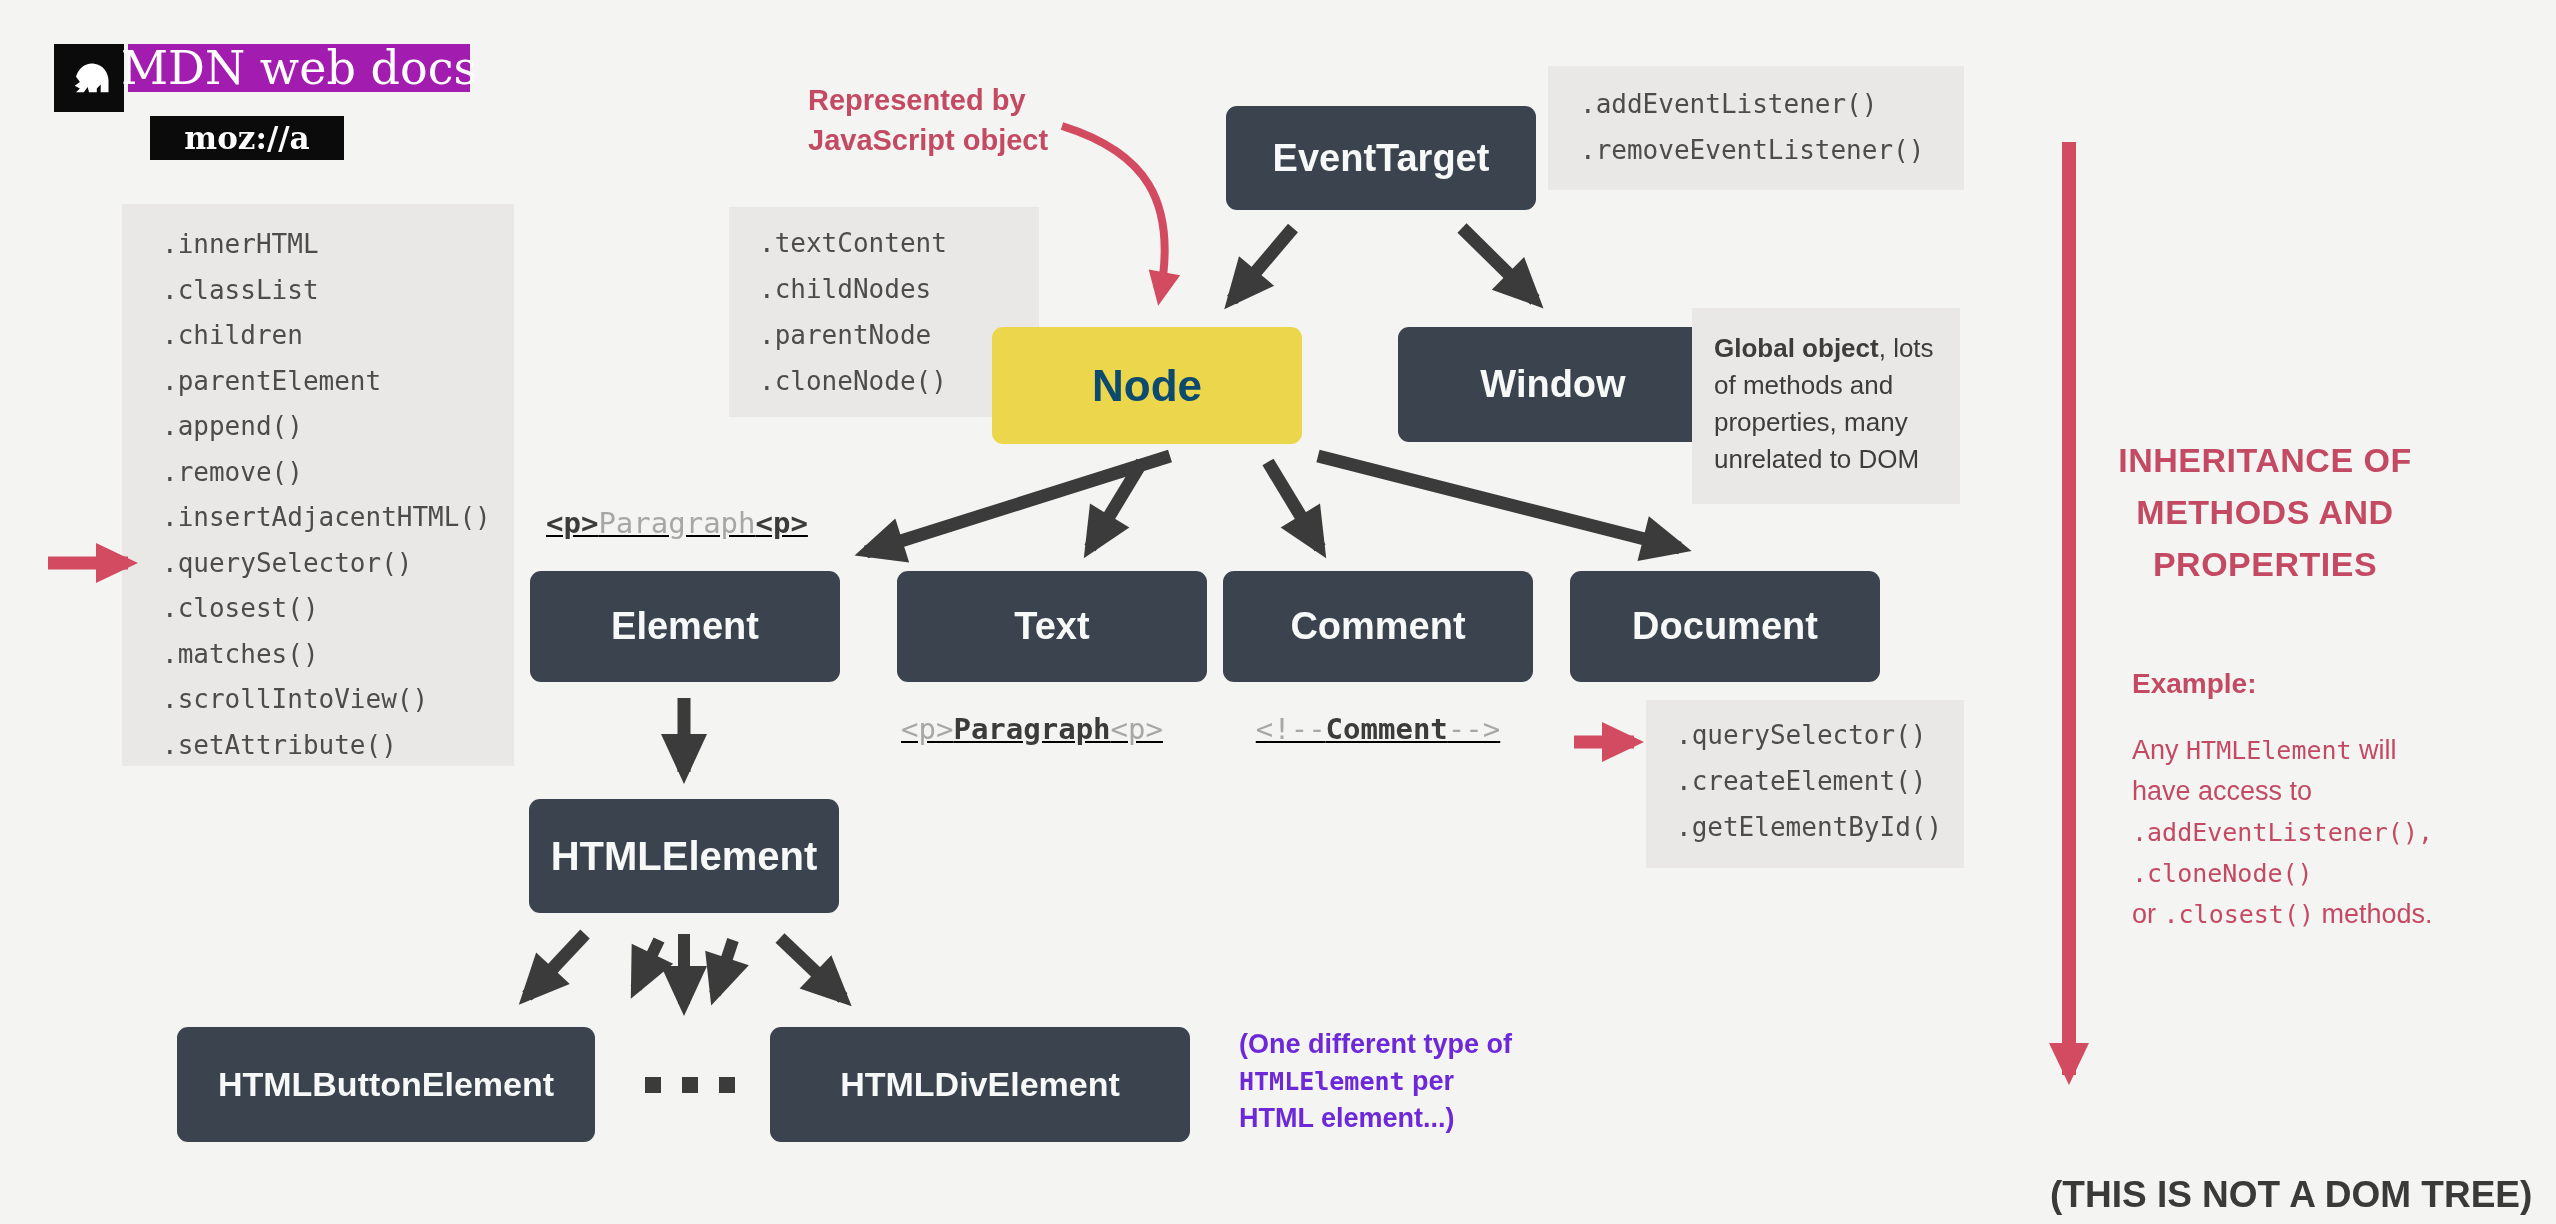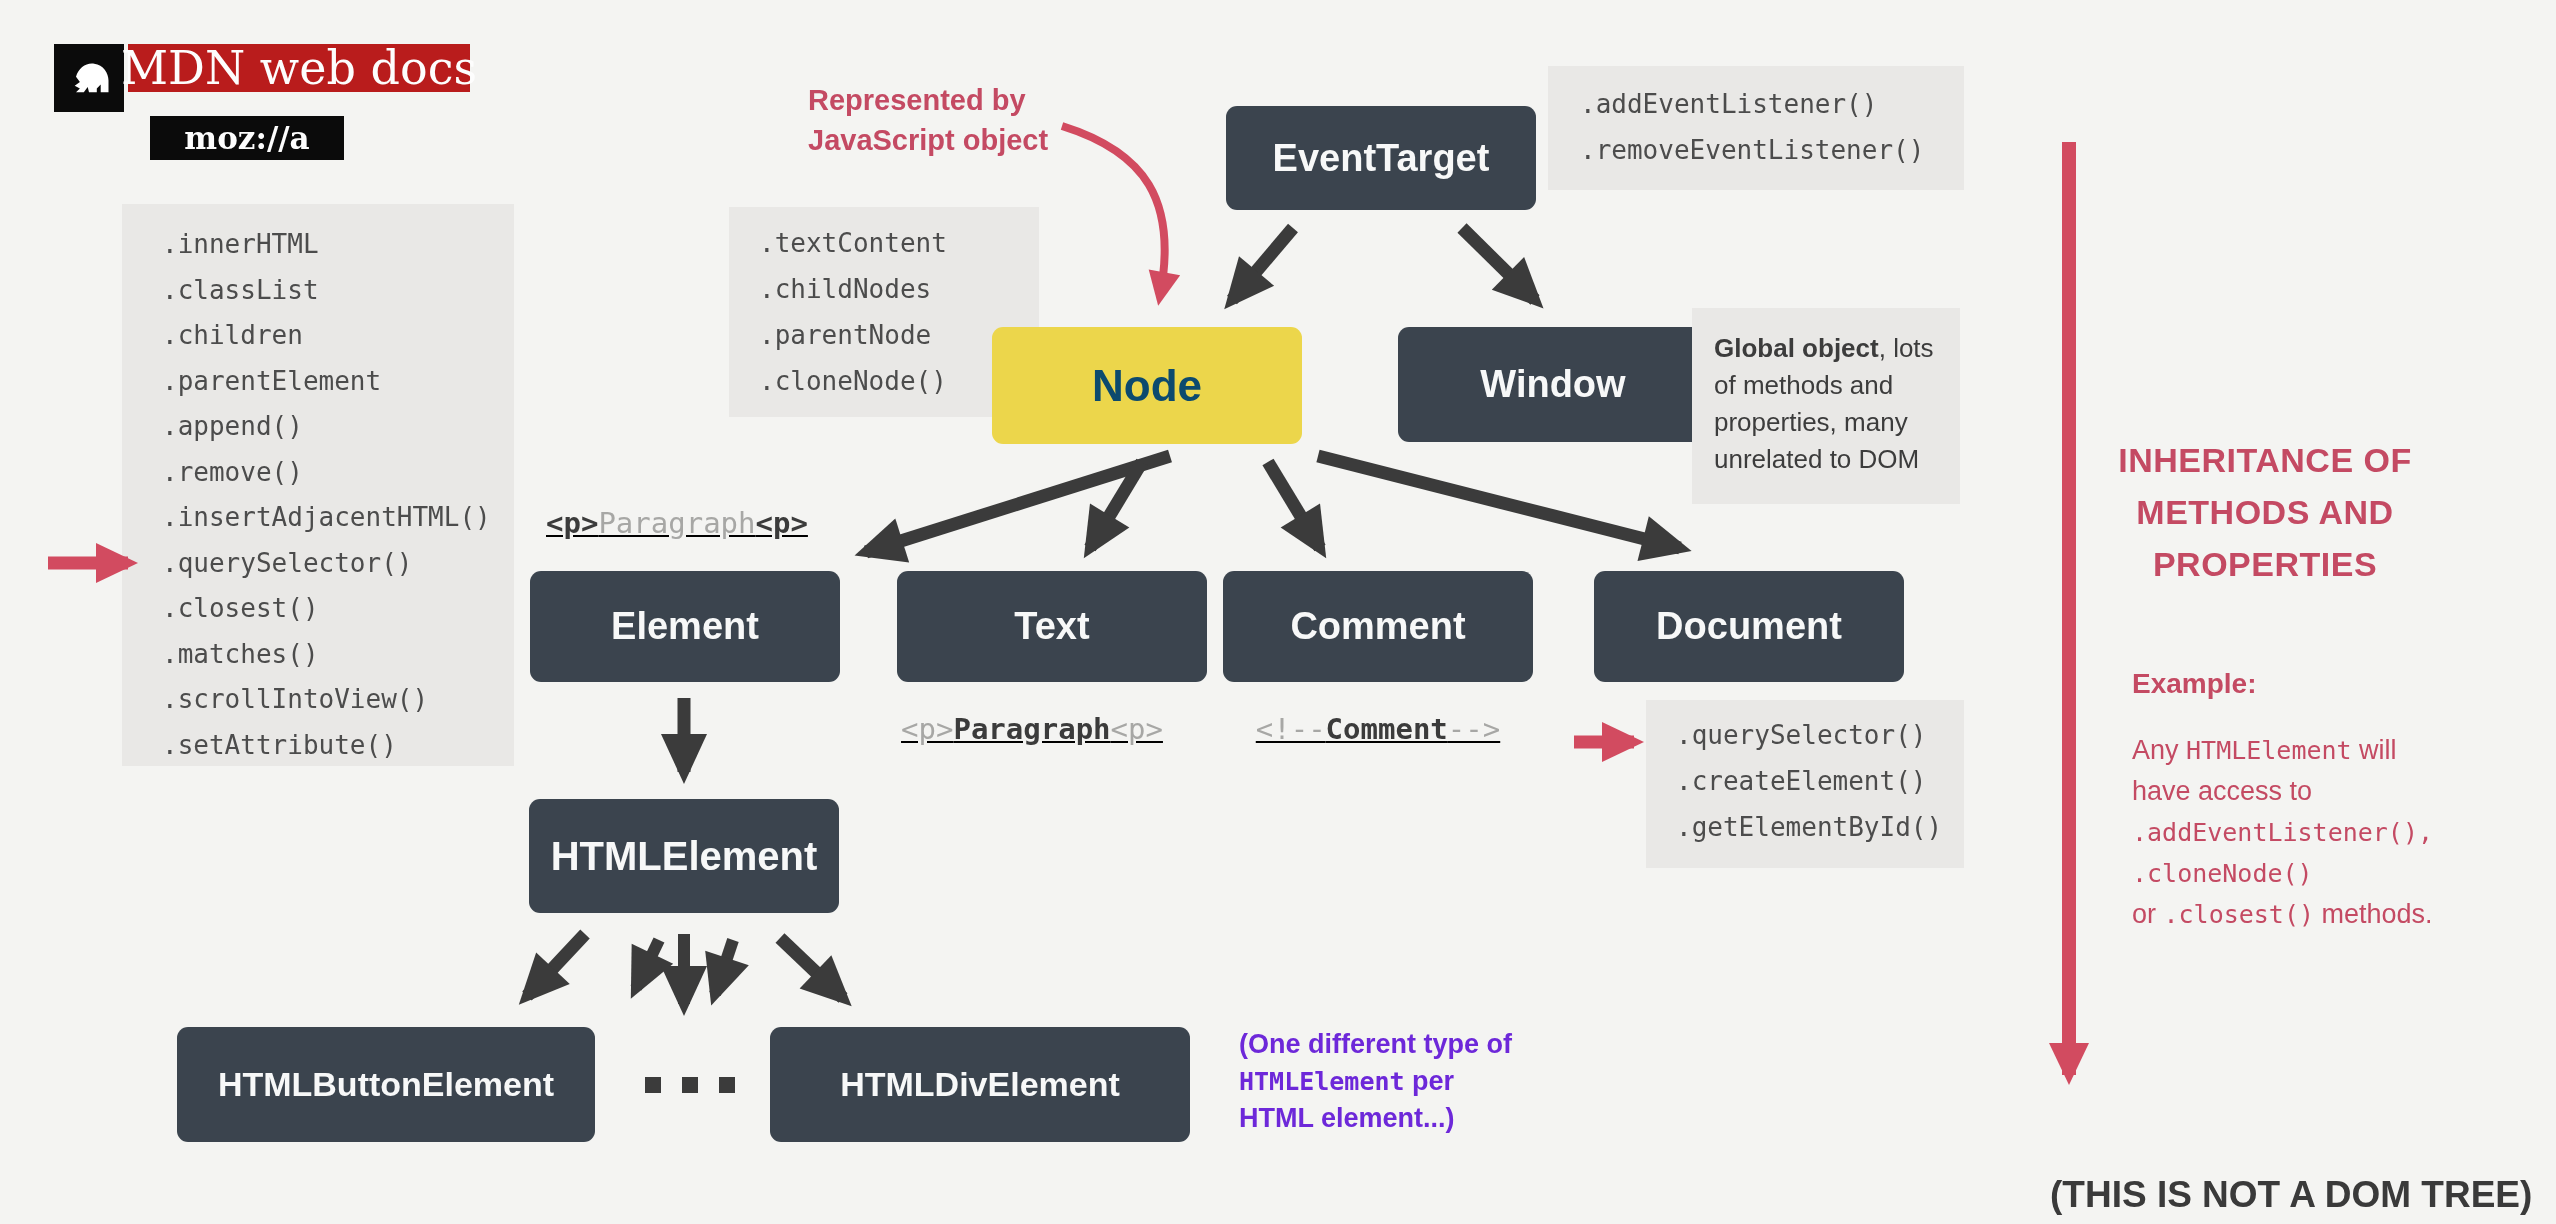--- a/index.html
+++ b/index.html
@@ -1,42 +1,42 @@
 <!DOCTYPE html>
 <html><head>
 <meta charset="utf-8">
 <style>
   html,body{margin:0;padding:0;background:#e9e9e9;}
   #canvas{position:relative;width:2556px;height:1224px;background:#f4f4f2;overflow:hidden;
           font-family:"Liberation Sans",sans-serif;}
   .abs{position:absolute;}
   
   .logo-icon{left:54px;top:44px;width:70px;height:68px;background:#0b0b0b;display:flex;align-items:center;justify-content:center;}
-  .logo-title{left:128px;top:44px;width:342px;height:48px;background:#b91c1c;color:#fdfdfd;
+  .logo-title{left:128px;top:44px;width:342px;height:48px;background:#a21caf;color:#fdfdfd;
               font-family:"DejaVu Serif",serif;font-size:46px;display:flex;align-items:center;justify-content:center;white-space:nowrap;}
   .logo-moz{left:150px;top:116px;width:194px;height:44px;background:#0b0b0b;color:#fdfdfd;
             font-family:"DejaVu Serif",serif;font-weight:700;font-size:31px;display:flex;align-items:center;justify-content:center;}
   
   .panel{background:#e9e8e6;color:#4c4c4c;font-family:"DejaVu Sans Mono",monospace;font-size:26px;}
   .panel .code-item{height:46px;line-height:46px;white-space:pre;}
   .panel-element-props{left:122px;top:204px;width:392px;height:562px;padding:18px 0 0 40px;box-sizing:border-box;}
   .panel-element-props .code-item{height:45.5px;line-height:45.5px;}
   .panel-node-props{left:729px;top:207px;width:310px;height:210px;padding:13px 0 0 30px;box-sizing:border-box;}
   .panel-et-methods{left:1548px;top:66px;width:416px;height:124px;padding:15px 0 0 32px;box-sizing:border-box;}
   .panel-doc-methods{left:1646px;top:700px;width:318px;height:168px;padding:12px 0 0 30px;box-sizing:border-box;}
   
   .nbox{background:#3b444e;color:#f7f8f8;display:flex;align-items:center;justify-content:center;
         font-weight:700;font-size:38px;white-space:nowrap;border-radius:11px;}
   .box-event-target{left:1226px;top:106px;width:310px;height:104px;}
   .box-node{left:992px;top:327px;width:310px;height:117px;background:#ecd64b;color:#0c4a6e;font-size:44px;}
   .box-window{left:1398px;top:327px;width:310px;height:115px;}
   .box-element{left:530px;top:571px;width:310px;height:111px;}
   .box-text{left:877px;top:571px;width:310px;height:111px;margin-left:20px;}
   .box-comment{left:1223px;top:571px;width:310px;height:111px;}
-  .box-document{left:1570px;top:571px;width:310px;height:111px;margin-left:24px;}
+  .box-document{left:1570px;top:571px;width:310px;height:111px;}
   .box-html-element{left:529px;top:799px;width:310px;height:114px;font-size:40px;}
   .box-html-button{left:177px;top:1027px;width:418px;height:115px;font-size:34px;}
   .box-html-div{left:770px;top:1027px;width:420px;height:115px;font-size:34px;}
   
   .red-note{color:#c44a63;font-weight:700;}
   .represented{left:808px;top:80px;font-size:29px;line-height:40px;}
   .global-note{left:1692px;top:308px;width:268px;height:196px;background:#e9e8e6;box-sizing:border-box;
                padding:22px 0 0 22px;color:#3c3c3c;font-size:26px;line-height:37px;}
   .code-label{font-family:"DejaVu Sans Mono",monospace;font-size:29px;font-weight:700;white-space:nowrap;text-decoration:underline;}
   .p-top-label{left:546px;top:506px;}

